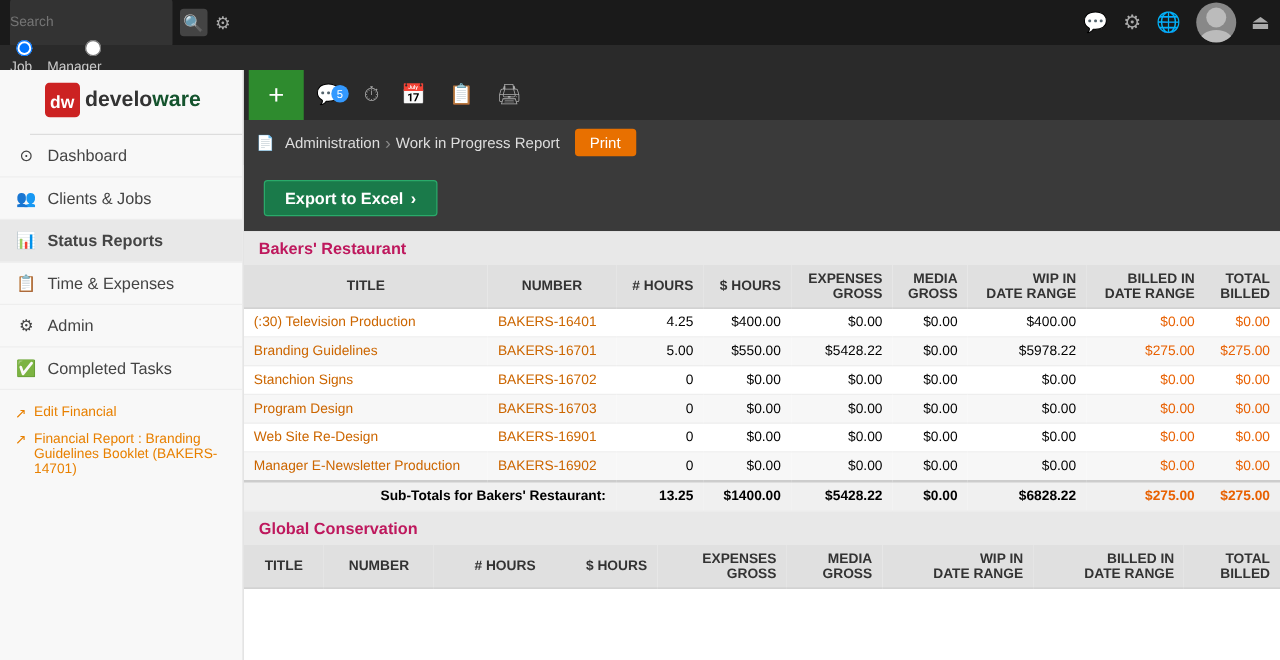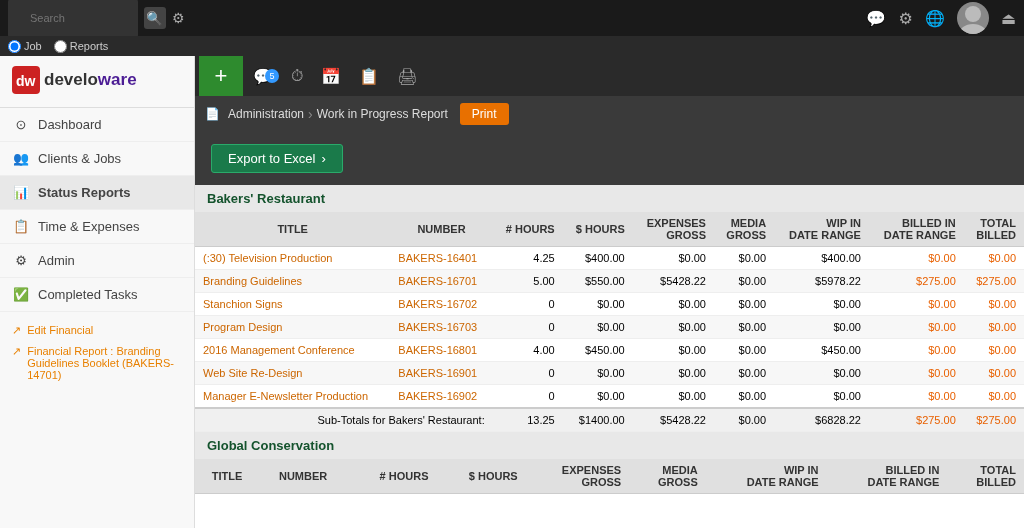--- a/index.html
+++ b/index.html
@@ -1,37 +1,37 @@
 <!DOCTYPE html>
 <html><head>
   <meta charset="utf-8">
   <style>
     * { box-sizing: border-box; margin: 0; padding: 0; }
     body { font-family: Arial, sans-serif; font-size: 12px; background: #f0f0f0; display: flex; flex-direction: column; height: 528px; overflow: hidden; }
 
     
     .top-bar { background: #1a1a1a; height: 36px; display: flex; align-items: center; padding: 0 8px; gap: 6px; }
-    .search-box { background: #333; border: none; color: #ccc; height: 39px; width: 130px; border-radius: 3px; padding: 0 22px; font-size: 11px; }
+    .search-box { background: #333; border: none; color: #ccc; height: 39px; width: 130px; border-radius: 3px; padding: 0 0; font-size: 11px; }
     .search-icon-btn { background: #444; border: none; color: #ccc; width: 22px; height: 22px; border-radius: 3px; cursor: pointer; display: flex; align-items: center; justify-content: center; }
     .filter-icon-btn { background: none; border: none; color: #aaa; cursor: pointer; font-size: 14px; }
     .top-right { margin-left: auto; display: flex; align-items: center; gap: 12px; }
     .top-icon { color: #aaa; cursor: pointer; font-size: 16px; }
     .avatar { width: 32px; height: 32px; border-radius: 50%; background: #888; display: flex; align-items: center; justify-content: center; overflow: hidden; }
 
     
     .radio-row { background: #2a2a2a; height: 20px; display: flex; align-items: center; padding: 0 8px; gap: 12px; }
-    .radio-label { color: #ccc; font-size: 11px; display: flex; align-items: flex-start; gap: 3px; cursor: pointer; }
+    .radio-label { color: #ccc; font-size: 11px; display: flex; align-items: flex-end; gap: 3px; cursor: pointer; flex-direction: column; }
     .radio-label input { cursor: pointer; }
 
     
     .layout { display: flex; flex: 1; overflow: hidden; }
 
     
     .sidebar { width: 195px; background: #f8f8f8; border-right: 1px solid #ddd; display: flex; flex-direction: column; overflow-y: auto; }
-    .logo-area { padding: 10px 12px; border-bottom: 1px solid #ddd; }
+    .logo-area { padding: 10px 12px; border-bottom: 1px solid #ddd; margin-left: 24px; }
 
     .nav-item { display: flex; align-items: center; gap: 8px; padding: 9px 12px; cursor: pointer; color: #444; font-size: 13px; border-bottom: 1px solid #eee; }
     .nav-item .nav-icon { width: 18px; text-align: center; }
 
     .quicklinks-section { margin-top: 4px; padding: 4px 12px; }
     .quicklink-item { display: flex; align-items: flex-start; gap: 6px; padding: 4px 0; cursor: pointer; color: #e88000; font-size: 11px; }
 
     
     .content { flex: 1; display: flex; flex-direction: column; overflow: hidden; }
 
@@ -45,33 +45,33 @@
     .breadcrumb-bar { background: #3a3a3a; height: 36px; display: flex; align-items: center; padding: 0 10px; gap: 4px; }
     .breadcrumb-icon { color: #aaa; margin-right: 4px; }
     .breadcrumb-item { color: #ddd; font-size: 12px; }
     .breadcrumb-sep { color: #888; font-size: 14px; }
     .print-btn { margin-left: 8px; background: #e87000; color: white; border: none; padding: 4px 12px; border-radius: 3px; cursor: pointer; font-size: 12px; font-weight: normal; }
 
     
     .report-area { flex: 1; overflow-y: auto; background: white; }
     .report-header { background: #3a3a3a; padding: 12px 16px; display: flex; align-items: center; justify-content: space-between; }
     .report-title { color: white; font-size: 20px; }
-    .export-btn { background: #1a7a4a; color: white; border: 1px solid #2aaa6a; padding: 6px 16px; border-radius: 3px; cursor: pointer; font-size: 13px; font-weight: normal; display: flex; align-items: center; gap: 6px; }
-
-    .group-header { background: #e8e8e8; padding: 6px 12px; font-size: 13px; color: #14532d; font-weight: bold; }
+    .export-btn { background: #1a7a4a; color: white; border: 1px solid #2aaa6a; padding: 6px 16px; border-radius: 3px; cursor: pointer; font-size: 13px; font-weight: bold; display: flex; align-items: center; gap: 6px; }
+
+    .group-header { background: #e8e8e8; padding: 6px 12px; font-size: 13px; color: #be185d; font-weight: bold; }
 
     .report-table { width: 100%; border-collapse: collapse; }
     .report-table th { background: #e0e0e0; text-align: center; padding: 5px 8px; font-size: 11px; font-weight: bold; color: #333; border-bottom: 1px solid #ccc; white-space: nowrap; }
     .report-table th.right { text-align: right; }
     .report-table td { padding: 5px 8px; font-size: 11px; border-bottom: 1px solid #eee; white-space: nowrap; }
     .report-table tr:nth-child(even) td { background: #f7f7f7; }
     .report-table td.link { color: #cc6600; cursor: pointer; }
     .report-table td.orange { color: #e86000; text-align: right; }
     .report-table td.right { text-align: right; }
-    .subtotal-row td { background: #f0f0f0 !important; font-weight: normal; border-top: 2px solid #ccc; }
+    .subtotal-row td { background: #f0f0f0 !important; font-weight: bold; border-top: 2px solid #ccc; }
     .subtotal-row td.right { text-align: right; }
     .subtotal-row td.orange { color: #e86000; text-align: right; }
   </style>
 </head>
 <body>
 
 <div class="top-bar">
   <input class="search-box" type="text" placeholder="Search" style="">
   <button class="search-icon-btn">🔍</button>
   <button class="filter-icon-btn">⚙</button>
@@ -89,34 +89,34 @@
   </div>
 </div>
 
 <div class="radio-row">
   <label class="radio-label">
     <input type="radio" name="view" value="job" checked="" style="">
     <span>Job</span>
   </label>
   <label class="radio-label">
     <input type="radio" name="view" value="client" style="">
-    <span>Reports</span>
+    <span>Manager</span>
   </label>
 </div>
 
 <div class="layout">
 
   <div class="sidebar">
     <div class="logo-area">
       <span style="display:inline-flex;align-items:center;gap:4px;">
         <svg width="28" height="28" viewBox="0 0 28 28">
             <rect width="28" height="28" rx="4" fill="#cc2222"></rect>
             <text x="4" y="20" font-size="14" fill="white" font-family="Arial" font-weight="bold">dw</text>
           </svg>
-        <span style="font-size:17px;font-weight:bold;color:#333;">develo<span style="color:#4c1d95;">ware</span></span>
+        <span style="font-size:17px;font-weight:bold;color:#333;">develo<span style="color:#14532d;">ware</span></span>
       </span>
     </div>
 
     <div class="nav-item">
       <span class="nav-icon">⊙</span>
       <span>Dashboard</span>
     </div>
     <div class="nav-item">
       <span class="nav-icon">👥</span>
       <span>Clients &amp; Jobs</span>
@@ -237,31 +237,20 @@
     <td class="link">BAKERS-16703</td>
     <td class="right">0</td>
     <td class="right">$0.00</td>
     <td class="right">$0.00</td>
     <td class="right">$0.00</td>
     <td class="right">$0.00</td>
     <td class="orange">$0.00</td>
     <td class="orange">$0.00</td>
   </tr>
             <tr>
-    <td class="link">2016 Management Conference</td>
-    <td class="link">BAKERS-16801</td>
-    <td class="right">4.00</td>
-    <td class="right">$450.00</td>
-    <td class="right">$0.00</td>
-    <td class="right">$0.00</td>
-    <td class="right">$450.00</td>
-    <td class="orange">$0.00</td>
-    <td class="orange">$0.00</td>
-  </tr>
-            <tr>
     <td class="link">Web Site Re-Design</td>
     <td class="link">BAKERS-16901</td>
     <td class="right">0</td>
     <td class="right">$0.00</td>
     <td class="right">$0.00</td>
     <td class="right">$0.00</td>
     <td class="right">$0.00</td>
     <td class="orange">$0.00</td>
     <td class="orange">$0.00</td>
   </tr>

